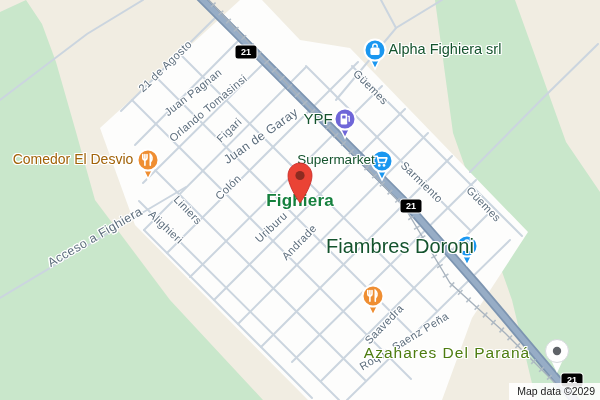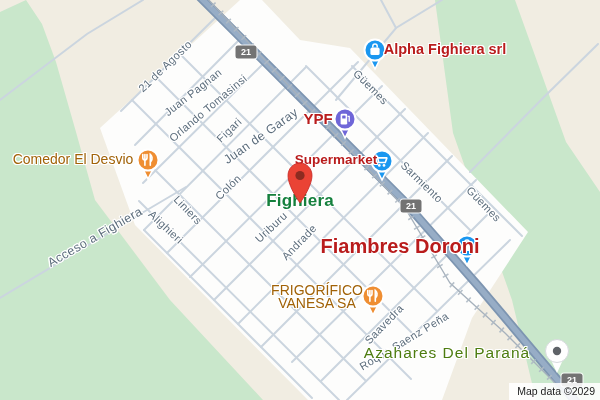--- a/index.html
+++ b/index.html
@@ -11,31 +11,31 @@
     white-space:nowrap;transform:translate(-50%,-50%) rotate(var(--r,0deg));
     text-shadow:1px 0 0 #fff,-1px 0 0 #fff,0 1px 0 #fff,0 -1px 0 #fff,
                 1px 1px 0 #fff,-1px -1px 0 #fff,-1px 1px 0 #fff,1px -1px 0 #fff;
     pointer-events:none;z-index:2;}
   .slabel.big{font-size:12.5px;}
 
   .poitext{position:absolute;transform:translate(-50%,-50%);white-space:nowrap;
     font-size:14px;z-index:3;cursor:pointer;
     text-shadow:1px 0 0 #fff,-1px 0 0 #fff,0 1px 0 #fff,0 -1px 0 #fff,
                 1px 1px 0 #fff,-1px -1px 0 #fff,-1px 1px 0 #fff,1px -1px 0 #fff;}
-  .blue{color:#b91c1c;font-weight:bold;}
+  .blue{color:#14532d;}
   .orange{color:#a16207;}
   .gray{color:#4d7c0f;}
   .two-line{text-align:center;line-height:13px;}
 
   .poi-marker{position:absolute;width:28px;height:34px;z-index:3;cursor:pointer;
     transform:translate(-14px,-13px);}
   .place-marker{position:absolute;width:30px;height:38px;z-index:3;cursor:pointer;
     transform:translate(-15px,-14px);}
 
-  .shield{position:absolute;width:21px;height:13px;background:#737373;border-radius:2.5px;
+  .shield{position:absolute;width:21px;height:13px;background:#000000;border-radius:2.5px;
     color:#fff;font-size:9px;line-height:13px;font-weight:bold;text-align:center;
     transform:translate(-50%,-50%);box-shadow:0 0 0 1px rgba(255,255,255,.85);z-index:3;}
 
   .town-label{position:absolute;transform:translate(-50%,-50%);font-size:17px;font-weight:600;
     color:#15803d;letter-spacing:.2px;z-index:4;
     text-shadow:1px 0 0 #fff,-1px 0 0 #fff,0 1px 0 #fff,0 -1px 0 #fff,
                 1px 1px 0 #fff,-1px -1px 0 #fff,-1px 1px 0 #fff,1px -1px 0 #fff;}
   #pin{position:absolute;left:285px;top:160px;z-index:5;cursor:pointer;}
 
   .glogo{position:absolute;left:8px;bottom:5px;font-size:17.5px;font-weight:500;
@@ -183,24 +183,20 @@
       <path d="M14 32 L9 22 H19 Z" fill="#ef8e32" stroke="#fff" stroke-width="1.6"></path>
       <circle cx="14" cy="13" r="10.5" fill="#ef8e32" stroke="#fff" stroke-width="2"></circle>
       <g stroke="#fff" stroke-width="1.6" stroke-linecap="round" fill="none">
         <path d="M10.9 13.2 V18.3"></path>
           <path d="M8.8 7.6 v3.1 a2.1 2.1 0 0 0 4.2 0 V7.6"></path>
         <path d="M10.9 7.6 v5.6"></path>
           <path d="M16.3 18.3 V7.4 c2 1.6 2.4 4.8 .7 6.9 l-.7 .8"></path>
       </g>
     </svg>
   </div>
-  <div class="poitext orange two-line" style="left:317px;top:297px">
-    <div>FRIGORÍFICO</div>
-    <div>VANESA SA</div>
-  </div>
 
   <div class="place-marker" style="left:557px;top:351px">
     <svg width="30" height="38" viewBox="0 0 30 38">
       <path d="M15 36 L10 25 H20 Z" fill="#fff"></path>
       <circle cx="15" cy="14" r="11.5" fill="#fff" stroke="#d7dadd" stroke-width="1"></circle>
       <circle cx="15" cy="14" r="4.2" fill="#5f6368"></circle>
     </svg>
   </div>
   <div class="poitext gray" style="left:447px;top:353px;font-size:15.5px;letter-spacing:1px">Azahares Del Paraná</div>
 

